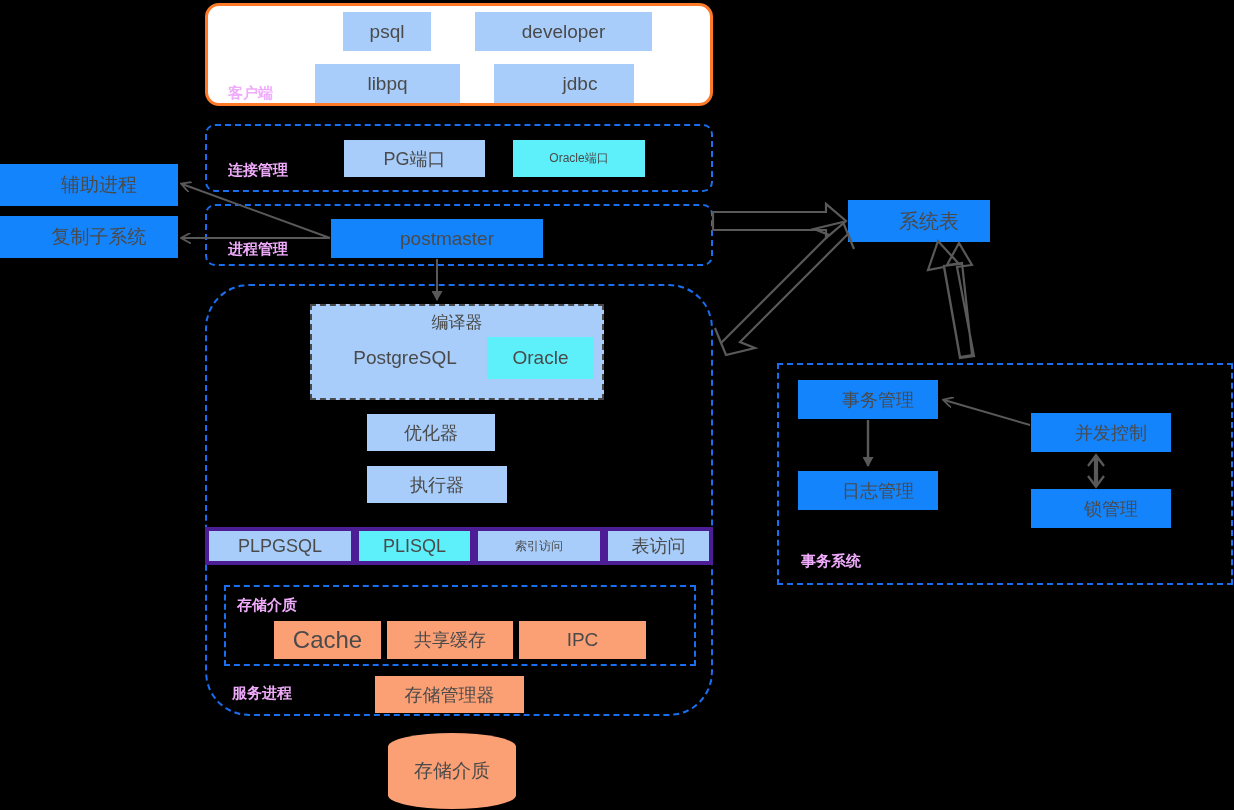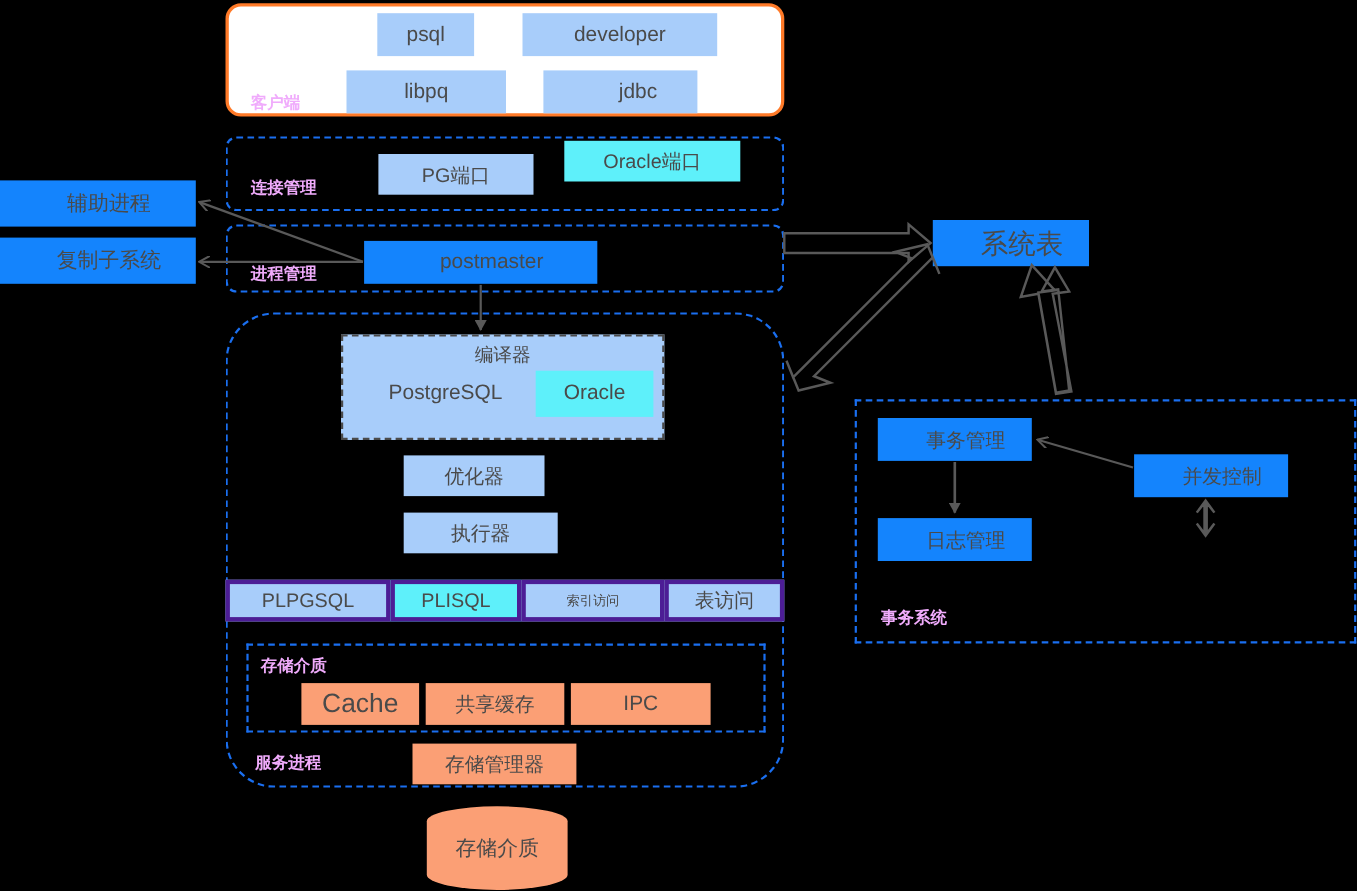--- a/index.html
+++ b/index.html
@@ -47,21 +47,21 @@
   <div class="box lightblue" style="left:315px;top:64px;width:145px;height:39px;font-size:19px;">libpq</div>
 
   <div class="box lightblue" style="left:494px;top:64px;width:140px;height:39px;font-size:19px;padding-left:32px;">jdbc</div>
 
   <div class="sect-label" style="left:228px;top:84px;">客户端</div>
 
   <div class="dashed-blue" style="left:205px;top:124px;width:508px;height:68px;border-radius:10px;"></div>
 
   <div class="box lightblue" style="left:344px;top:140px;width:141px;height:37px;font-size:18px;">PG端口</div>
 
-  <div class="box cyan" style="left:513px;top:128px;width:160px;height:37px;font-size:18px;">Oracle端口</div>
+  <div class="box cyan" style="left:513px;top:140px;width:132px;height:37px;font-size:12px;">Oracle端口</div>
 
   <div class="sect-label" style="left:228px;top:161px;">连接管理</div>
 
   <div class="dashed-blue" style="left:205px;top:204px;width:508px;height:62px;border-radius:10px;"></div>
 
   <div class="box blue" style="left:331px;top:219px;width:212px;height:39px;font-size:19px;">postmaster</div>
 
   <div class="sect-label" style="left:228px;top:240px;">进程管理</div>
 
   <div class="box blue" style="left:0px;top:164px;width:178px;height:42px;font-size:19px;">辅助进程</div>
@@ -99,30 +99,31 @@
   <div class="box salmon" style="left:387px;top:621px;width:126px;height:38px;font-size:18px;">共享缓存</div>
 
   <div class="box salmon" style="left:519px;top:621px;width:127px;height:38px;font-size:19px;">IPC</div>
 
   <div class="box salmon" style="left:375px;top:676px;width:149px;height:37px;font-size:18px;">存储管理器</div>
 
   <div class="sect-label" style="left:232px;top:684px;">服务进程</div>
 
   <div class="db-cyl" style="left:388px;top:733px;width:128px;height:76px;font-size:19px;">存储介质</div>
 
-  <div class="box blue" style="left:848px;top:200px;width:142px;height:42px;font-size:25px;">系统表</div>
+  <div class="box blue" style="left:848px;top:200px;width:142px;height:42px;font-size:20px;">系统表</div>
 
   <div class="dashed-blue" style="left:777px;top:363px;width:456px;height:222px;"></div>
 
   <div class="box blue" style="left:798px;top:380px;width:140px;height:39px;font-size:18px;">事务管理</div>
 
   <div class="box blue" style="left:798px;top:471px;width:140px;height:39px;font-size:18px;">日志管理</div>
 
   <div class="box blue" style="left:1031px;top:413px;width:140px;height:39px;font-size:18px;">并发控制</div>
 
+  <div class="box blue" style="left:1031px;top:489px;width:140px;height:39px;font-size:18px;">锁管理</div>
 
   <div class="sect-label" style="left:801px;top:552px;">事务系统</div>
 
   <svg class="overlay" viewBox="0 0 1234 810">
     <defs>
       <marker id="thin" markerWidth="11" markerHeight="11" refX="9" refY="5.5" orient="auto" markerUnits="userSpaceOnUse">
         <path d="M0,0 L10,5.5 L0,11" fill="none" stroke="#595959" stroke-width="1.8"></path>
       </marker>
       <marker id="thinS" markerWidth="11" markerHeight="11" refX="9" refY="5.5" orient="auto" markerUnits="userSpaceOnUse">
         <path d="M0,0 L10,5.5 L0,11 Z" fill="#595959"></path>

